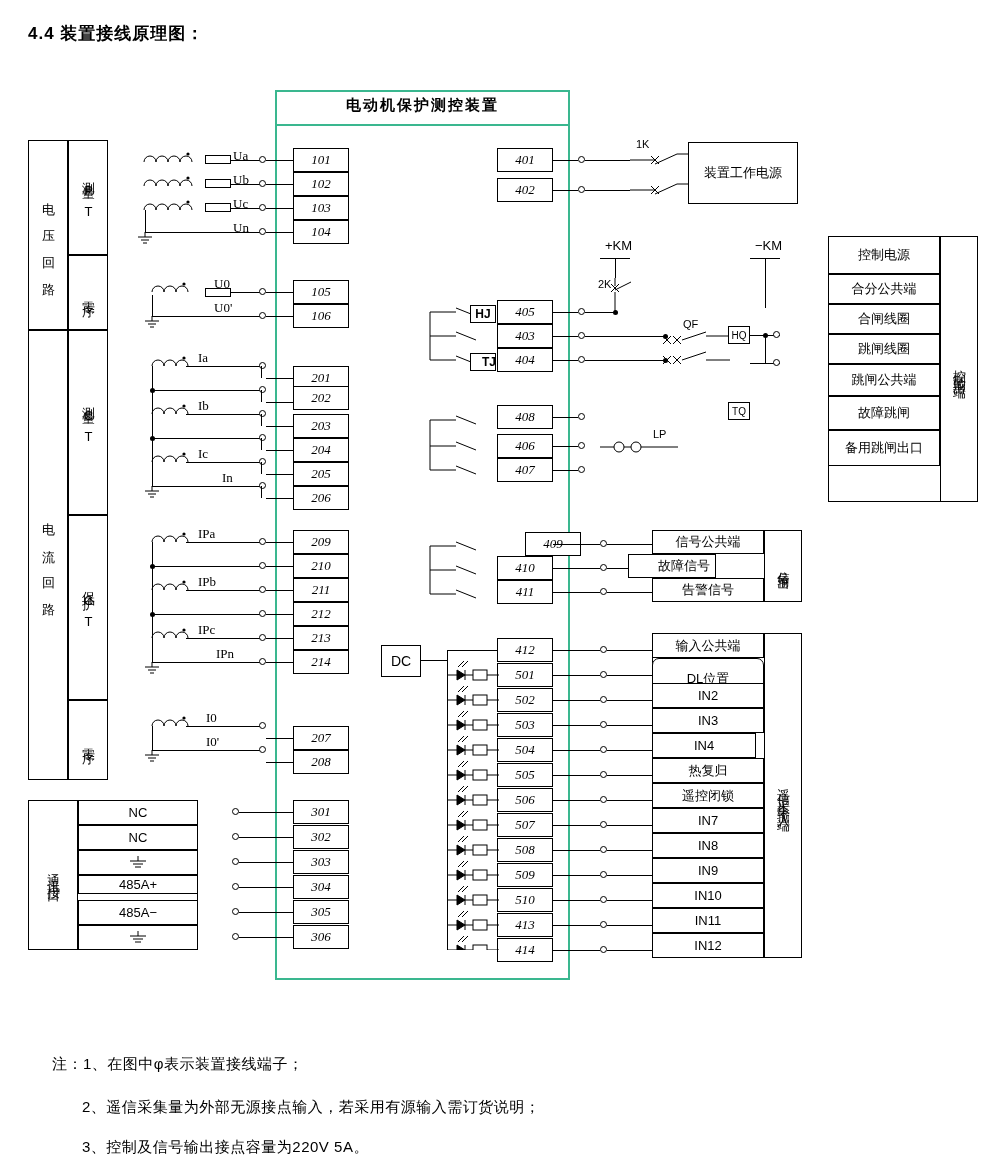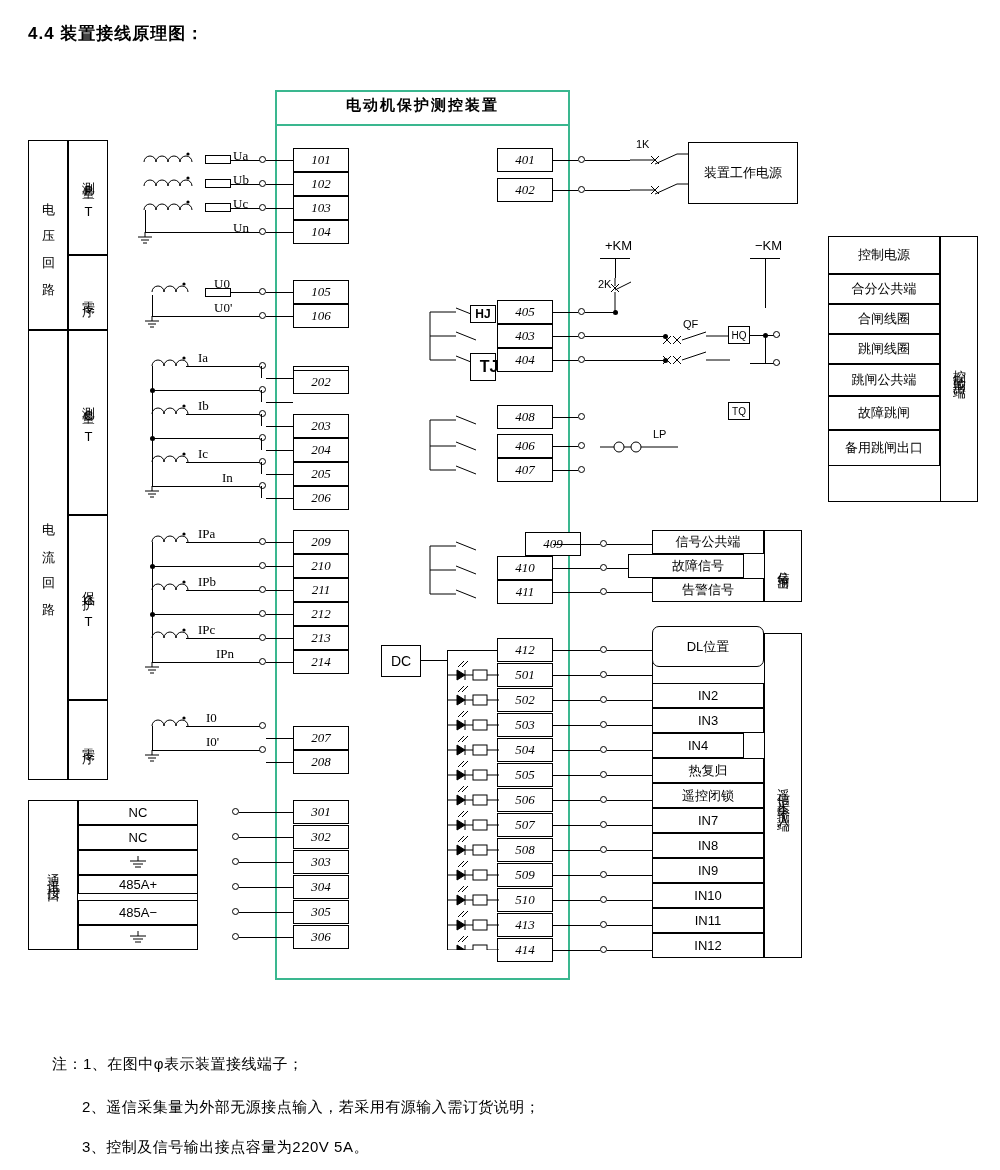--- a/index.html
+++ b/index.html
@@ -264,21 +264,21 @@
 </svg>
 
 <div class="cir" style="left:259px; top:362px;"></div>
 <div class="cir" style="left:259px; top:386px;"></div>
 <div class="cir" style="left:259px; top:410px;"></div>
 <div class="cir" style="left:259px; top:434px;"></div>
 <div class="cir" style="left:259px; top:458px;"></div>
 <div class="cir" style="left:259px; top:482px;"></div>
 
 <div class="box term" style="left:293px; top:366px;">201</div>
-<div class="box term" style="left:293px; top:370px;">202</div>
+<div class="box term" style="left:293px; top:386px;">202</div>
 <div class="box term" style="left:293px; top:414px;">203</div>
 <div class="box term" style="left:293px; top:438px;">204</div>
 <div class="box term" style="left:293px; top:462px;">205</div>
 <div class="box term" style="left:293px; top:486px;">206</div>
 <div class="h" style="left:266px; top:378px; width:27px;"></div>
 <div class="h" style="left:266px; top:402px; width:27px;"></div>
 <div class="h" style="left:266px; top:426px; width:27px;"></div>
 <div class="h" style="left:266px; top:450px; width:27px;"></div>
 <div class="h" style="left:266px; top:474px; width:27px;"></div>
 <div class="h" style="left:266px; top:498px; width:27px;"></div>
@@ -435,21 +435,21 @@
 <svg style="position:absolute; left:428px; top:298px;" width="70" height="78">
   <line x1="2" y1="14" x2="2" y2="62" stroke="#000"></line>
   <line x1="2" y1="14" x2="28" y2="14" stroke="#000"></line>
   <line x1="2" y1="38" x2="28" y2="38" stroke="#000"></line>
   <line x1="2" y1="62" x2="28" y2="62" stroke="#000"></line>
   <line x1="28" y1="10" x2="48" y2="18" stroke="#000"></line>
   <line x1="28" y1="34" x2="48" y2="42" stroke="#000"></line>
   <line x1="28" y1="58" x2="48" y2="66" stroke="#000"></line>
 </svg>
 <div class="box" style="left:470px; top:305px; width:26px; height:18px; font-size:12px; font-weight:bold;">HJ</div>
-<div class="box" style="left:470px; top:353px; width:26px; height:28px; font-size:16px; font-weight:bold;padding-left:12px;">TJ</div>
+<div class="box" style="left:470px; top:353px; width:26px; height:18px; font-size:12px; font-weight:bold;padding-left:12px;">TJ</div>
 
 <div class="cir" style="left:578px; top:308px;"></div>
 <div class="cir" style="left:578px; top:332px;"></div>
 <div class="cir" style="left:578px; top:356px;"></div>
 <div class="h" style="left:553px; top:312px; width:25px;"></div>
 <div class="h" style="left:553px; top:336px; width:25px;"></div>
 <div class="h" style="left:553px; top:360px; width:25px;"></div>
 
 <div class="lbl" style="left:605px; top:238px; font-size:13px;">+KM</div>
 <div class="lbl" style="left:755px; top:238px; font-size:13px;">−KM</div>
@@ -552,21 +552,21 @@
 <div class="rtab" style="left:828px; top:274px; width:112px; height:30px;">合分公共端</div>
 <div class="rtab" style="left:828px; top:304px; width:112px; height:30px;">合闸线圈</div>
 <div class="rtab" style="left:828px; top:334px; width:112px; height:30px;">跳闸线圈</div>
 <div class="rtab" style="left:828px; top:364px; width:112px; height:32px;">跳闸公共端</div>
 <div class="rtab" style="left:828px; top:396px; width:112px; height:34px;">故障跳闸</div>
 <div class="rtab" style="left:828px; top:430px; width:112px; height:36px;">备用跳闸出口</div>
 <div class="vtab" style="left:940px; top:236px; width:38px; height:266px; letter-spacing:4px;">控制输出端</div>
 
 <div class="rtab" style="left:652px; top:530px; width:150px; height:72px;"></div>
 <div class="rtab" style="left:652px; top:530px; width:112px; height:24px;">信号公共端</div>
-<div class="rtab" style="left:628px; top:554px; width:116px; height:24px;padding-left:24px;">故障信号</div>
+<div class="rtab" style="left:628px; top:554px; width:88px; height:24px;padding-left:24px;">故障信号</div>
 <div class="rtab" style="left:652px; top:578px; width:112px; height:24px;">告警信号</div>
 <div class="vtab" style="left:764px; top:530px; width:38px; height:72px; letter-spacing:2px; font-size:12px;">信号输出</div>
 
 <div class="box term" style="left:497px; top:638px;">412</div>
 <div class="box term" style="left:497px; top:663px;">501</div>
 <div class="box term" style="left:497px; top:688px;">502</div>
 <div class="box term" style="left:497px; top:713px;">503</div>
 <div class="box term" style="left:497px; top:738px;">504</div>
 <div class="box term" style="left:497px; top:763px;">505</div>
 <div class="box term" style="left:497px; top:788px;">506</div>
@@ -745,24 +745,24 @@
 <div class="h" style="left:607px; top:800px; width:45px;"></div>
 <div class="h" style="left:607px; top:825px; width:45px;"></div>
 <div class="h" style="left:607px; top:850px; width:45px;"></div>
 <div class="h" style="left:607px; top:875px; width:45px;"></div>
 <div class="h" style="left:607px; top:900px; width:45px;"></div>
 <div class="h" style="left:607px; top:925px; width:45px;"></div>
 <div class="h" style="left:607px; top:950px; width:45px;"></div>
 
 <div class="rtab" style="left:652px; top:633px; width:150px; height:325px;"></div>
 <div class="rtab" style="left:652px; top:633px; width:112px; height:25px;">输入公共端</div>
-<div class="rtab" style="left:652px; top:626px; width:112px; height:41px;border-radius:7px;">DL位置</div>
+<div class="rtab" style="left:652px; top:658px; width:112px; height:41px;border-radius:7px;">DL位置</div>
 <div class="rtab" style="left:652px; top:683px; width:112px; height:25px;">IN2</div>
 <div class="rtab" style="left:652px; top:708px; width:112px; height:25px;">IN3</div>
-<div class="rtab" style="left:652px; top:733px; width:92px; height:25px;">IN4</div>
+<div class="rtab" style="left:652px; top:733px; width:104px; height:25px;">IN4</div>
 <div class="rtab" style="left:652px; top:758px; width:112px; height:25px;">热复归</div>
 <div class="rtab" style="left:652px; top:783px; width:112px; height:25px;">遥控闭锁</div>
 <div class="rtab" style="left:652px; top:808px; width:112px; height:25px;">IN7</div>
 <div class="rtab" style="left:652px; top:833px; width:112px; height:25px;">IN8</div>
 <div class="rtab" style="left:652px; top:858px; width:112px; height:25px;">IN9</div>
 <div class="rtab" style="left:652px; top:883px; width:112px; height:25px;">IN10</div>
 <div class="rtab" style="left:652px; top:908px; width:112px; height:25px;">IN11</div>
 <div class="rtab" style="left:652px; top:933px; width:112px; height:25px;">IN12</div>
 <div class="vtab" style="left:764px; top:633px; width:38px; height:325px; letter-spacing:5px;">遥信采集输入端</div>
 

